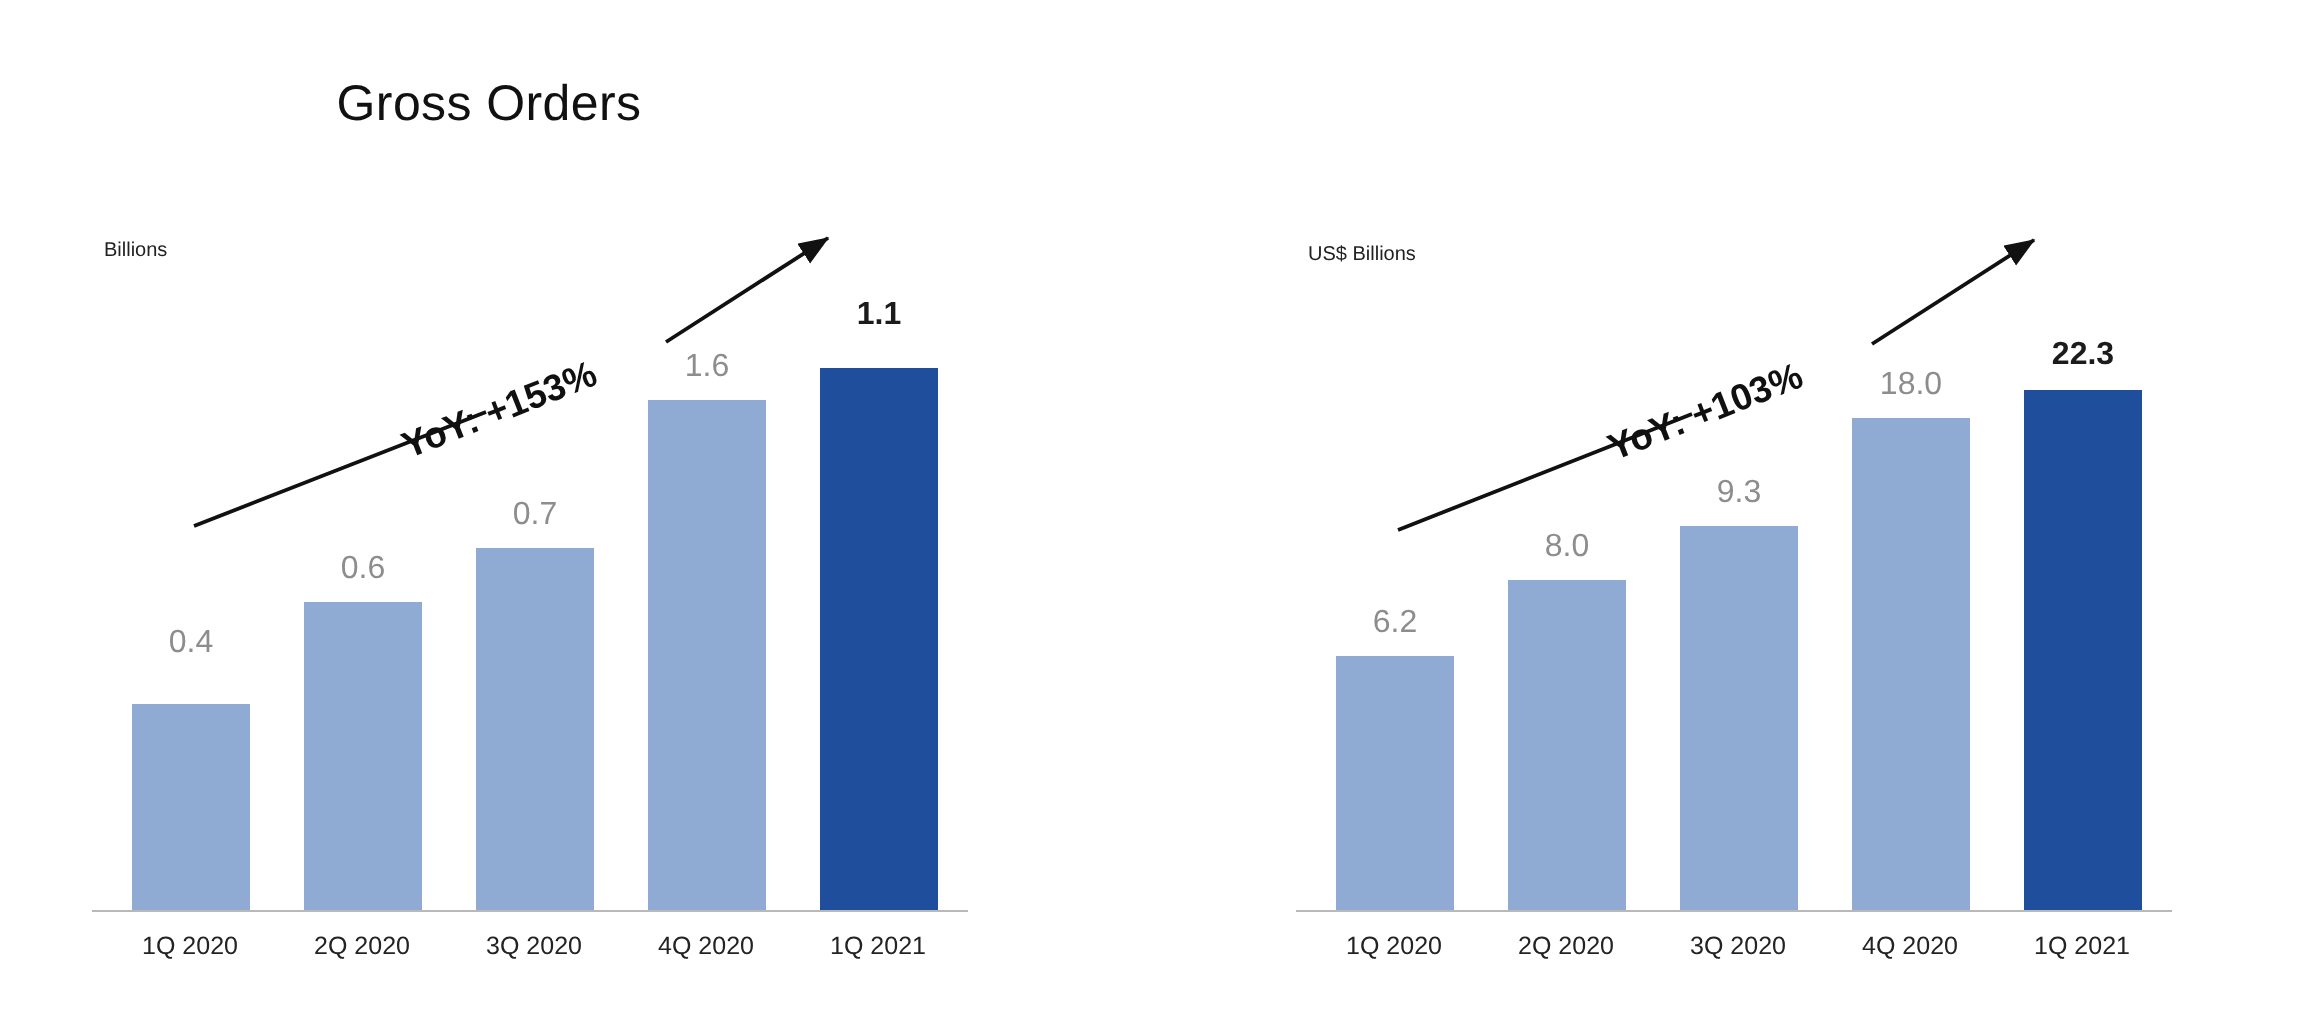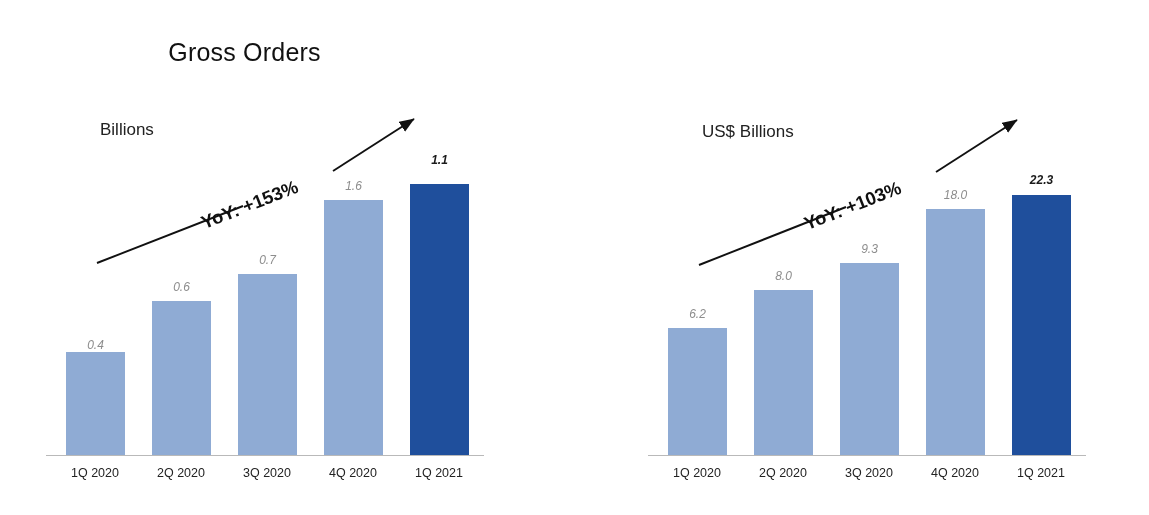--- a/index.html
+++ b/index.html
@@ -28,25 +28,24 @@
     font-weight:400;
     letter-spacing:0.2px;
     color:#111111;
     white-space:nowrap;
   }
   #panel-left .chart-title{ left:-43px; }
   #panel-right .chart-title{ left:-8px; }
 
   .unit-label{
     position:absolute;
-    font-size:17px;
+    font-size:10px;
     font-weight:400;
     color:#222222;
     white-space:nowrap;
-    margin-left:48px;
   }
 
   .plot{
     position:absolute;
     left:0; top:0;
     width:575px; height:515px;
   }
 
   .axis-line{
     position:absolute;
@@ -64,24 +63,23 @@
     left:0;
     width:59px;
   }
   .bar-rect.light{ background:#8fabd4; }
   .bar-rect.dark { background:#1f4f9c; }
 
   .bar-value{
     position:absolute;
     left:50%;
     transform:translateX(-50%);
-    font-size:12px;
+    font-size:16px;
     font-weight:400;
     white-space:nowrap;
-    font-style:italic;
   }
   .bar-value.muted{ color:#8d8d8d; }
   .bar-value.strong{ color:#1b1b1b; font-weight:700; }
 
   .cat-label{
     position:absolute;
     top:466px;
     width:110px;
     text-align:center;
     font-size:12.5px;
@@ -112,21 +110,21 @@
 
   <div class="chart-title">Gross Orders</div>
 
   <div class="unit-label" style="left:52px;top:120px;">Billions</div>
 
   <div class="plot">
 
     <div class="axis-line" style="left:46px;top:455px;width:438px;"></div>
 
     <div class="bar-wrap" style="left:66px;">
-      <div class="bar-value muted" style="bottom:103px;">0.4</div>
+      <div class="bar-value muted" style="bottom:124px;">0.4</div>
       <div class="bar-rect light" style="height:103px;"></div>
     </div>
 
     <div class="bar-wrap" style="left:152px;">
       <div class="bar-value muted" style="bottom:161px;margin-top:38px;">0.6</div>
       <div class="bar-rect light" style="height:154px;"></div>
     </div>
 
     <div class="bar-wrap" style="left:238px;">
       <div class="bar-value muted" style="bottom:188px;">0.7</div>

